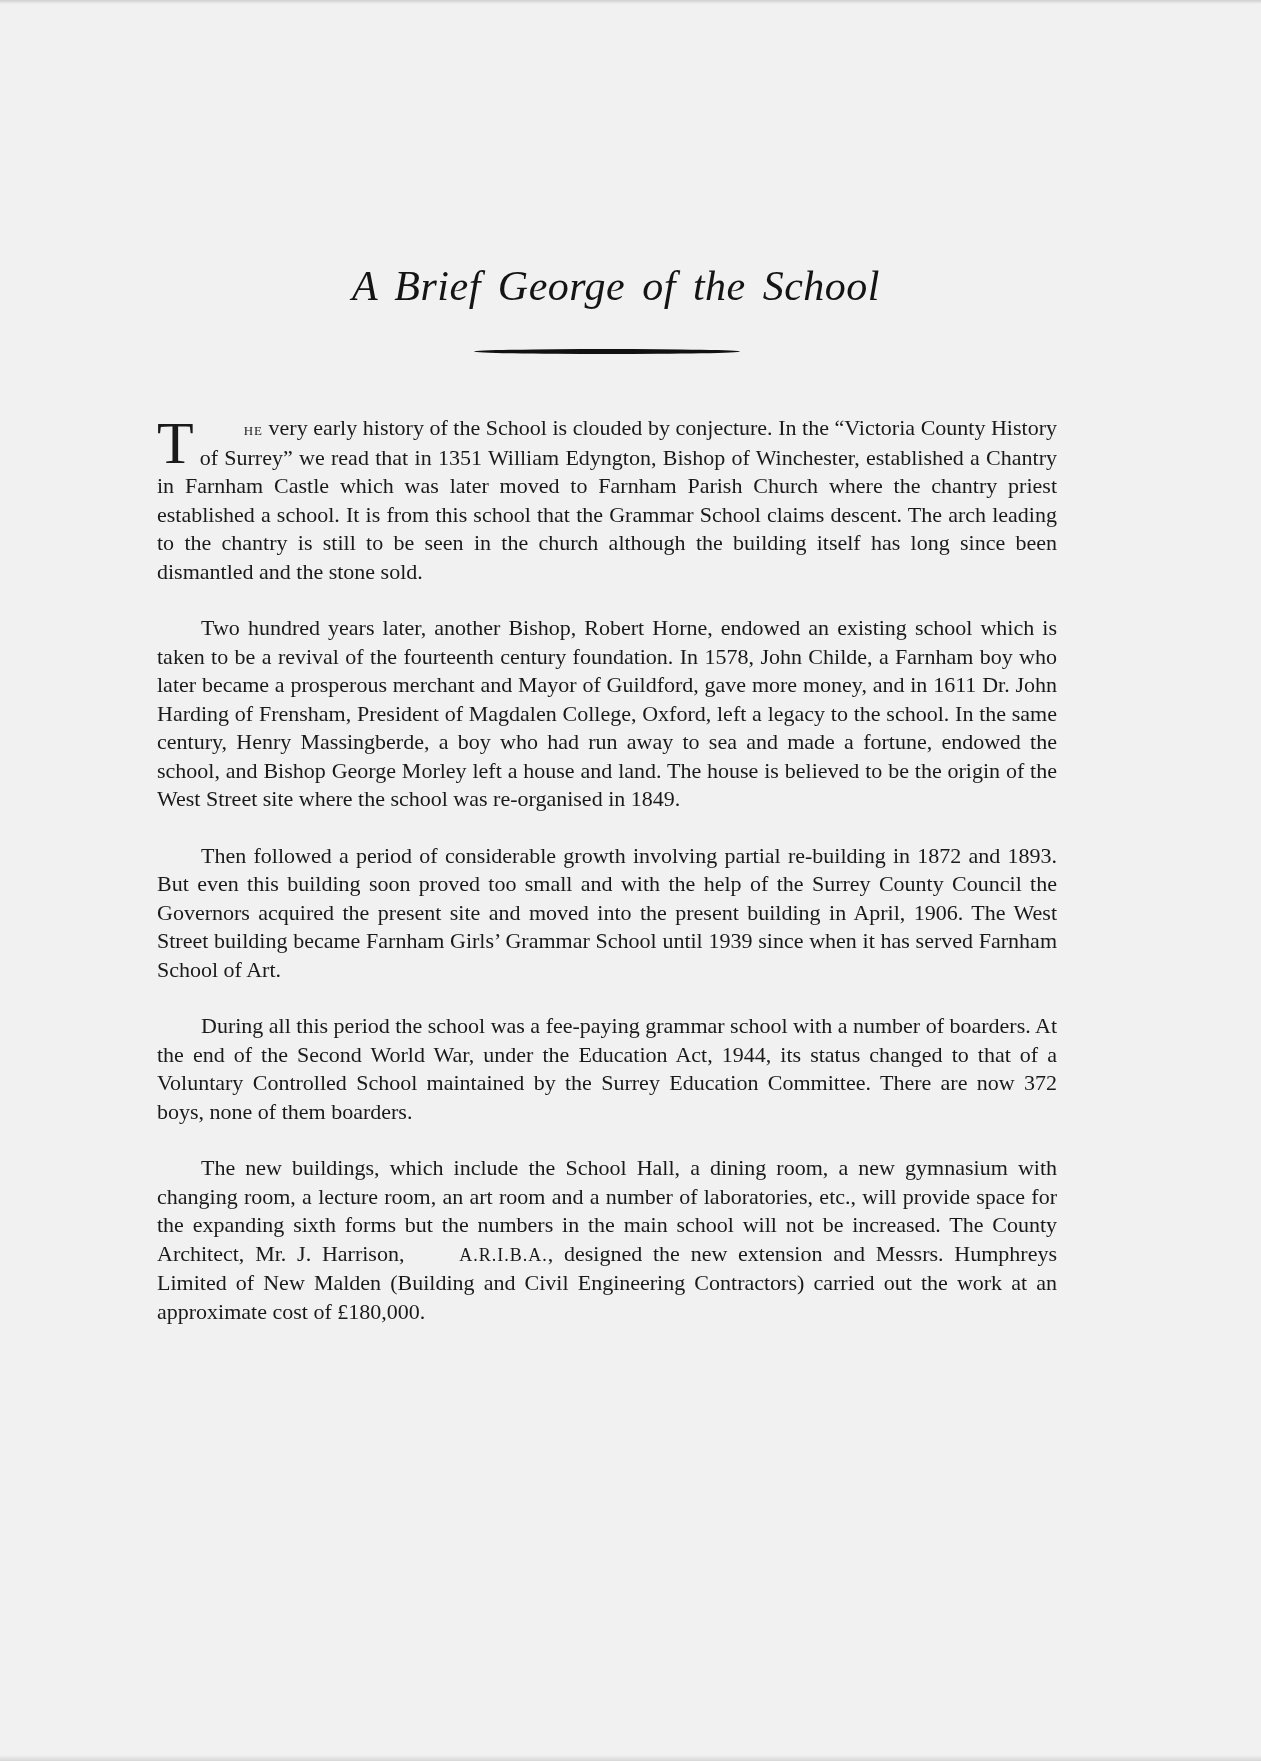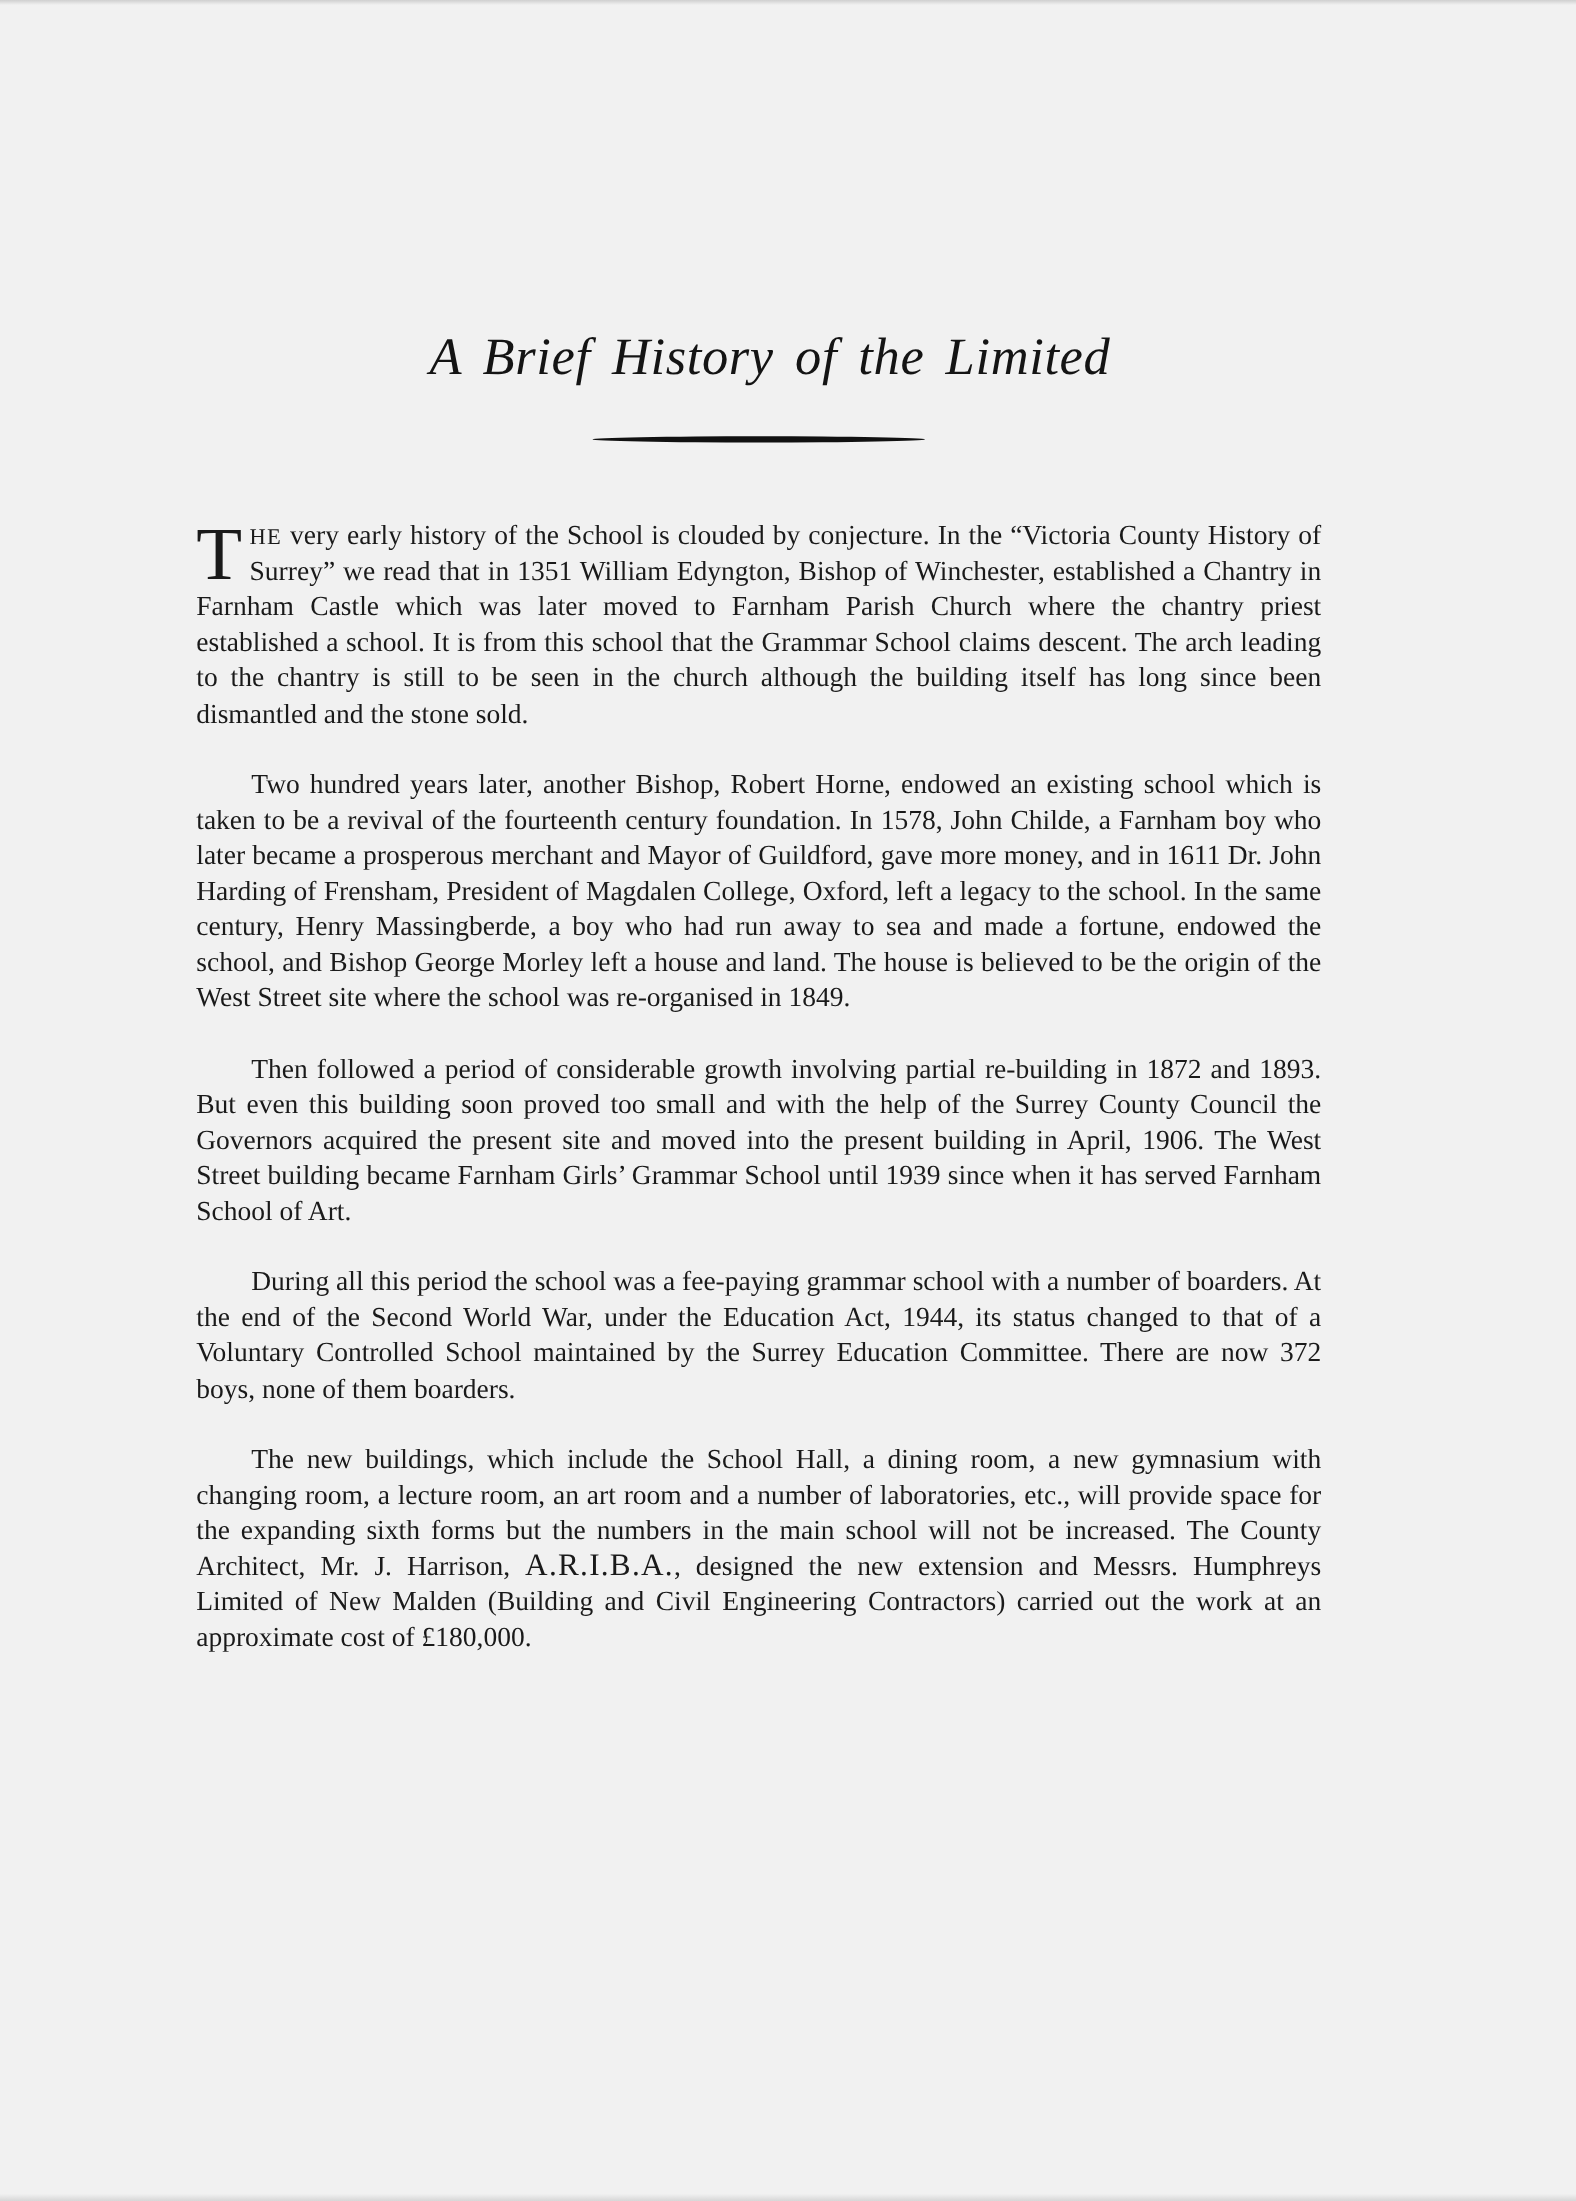--- a/index.html
+++ b/index.html
@@ -50,28 +50,28 @@
       text-align: justify;
     }
     .body-text p { margin: 0 0 28px 0; text-indent: 44px; }
     .body-text p.first { text-indent: 0; }
     .dropcap {
       float: left;
       font-size: 60px;
       line-height: 50px;
       margin: 4px 6px 0 0;
     }
-    .smallcaps { font-variant: small-caps; font-size: 25px; letter-spacing: 1px; }
+    .smallcaps { font-variant: small-caps; font-size: 18px; letter-spacing: 1px; margin-left: 44px; }
   </style>
 </head>
 <body>
 
 <div class="top-edge"></div>
 
-<h1 class="title">A Brief History of the Limited</h1>
+<h1 class="title">A Brief George of the School</h1>
 <div class="rule"></div>
 
 <div class="body-text">
   <p class="first"><span class="dropcap">T</span><span class="smallcaps">he</span><span> very early history of the School is clouded by conjecture.  In the “Victoria County History of Surrey” we read that in 1351 William Edyngton, Bishop of Winchester, established a Chantry in Farnham Castle which was later moved to Farnham Parish Church where the chantry priest established a school.  It is from this school that the Grammar School claims descent.  The arch leading to the chantry is still to be seen in the church although the building itself has long since been dismantled and the stone sold.</span></p>
   <p>Two hundred years later, another Bishop, Robert Horne, endowed an existing school which is taken to be a revival of the fourteenth century foundation.  In 1578, John Childe, a Farnham boy who later became a prosperous merchant and Mayor of Guildford, gave more money, and in 1611 Dr. John Harding of Frensham, President of Magdalen College, Oxford, left a legacy to the school.  In the same century, Henry Massingberde, a boy who had run away to sea and made a fortune, endowed the school, and Bishop George Morley left a house and land.  The house is believed to be the origin of the West Street site where the school was re-organised in 1849.</p>
   <p>Then followed a period of considerable growth involving partial re-building in 1872 and 1893.  But even this building soon proved too small and with the help of the Surrey County Council the Governors acquired the present site and moved into the present building in April, 1906.  The West Street building became Farnham Girls’ Grammar School until 1939 since when it has served Farnham School of Art.</p>
   <p>During all this period the school was a fee-paying grammar school with a number of boarders.  At the end of the Second World War, under the Education Act, 1944, its status changed to that of a Voluntary Controlled School maintained by the Surrey Education Committee.  There are now 372 boys, none of them boarders.</p>
   <p><span>The new buildings, which include the School Hall, a dining room, a new gymnasium with changing room, a lecture room, an art room and a number of laboratories, etc., will provide space for the expanding sixth forms but the numbers in the main school will not be increased.  The County Architect, Mr. J. Harrison, </span><span class="smallcaps">A.R.I.B.A.</span><span>, designed the new extension and Messrs. Humphreys Limited of New Malden (Building and Civil Engineering Contractors) carried out the work at an approximate cost of £180,000.</span></p>
 </div>
 

